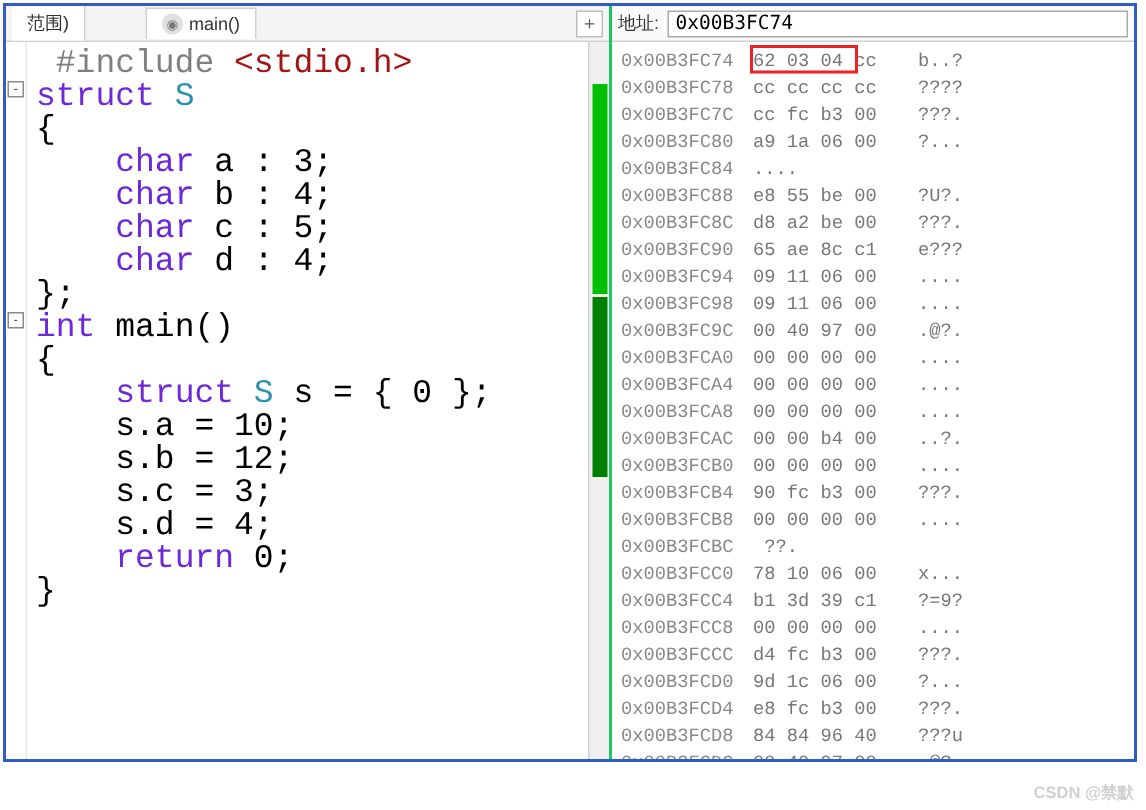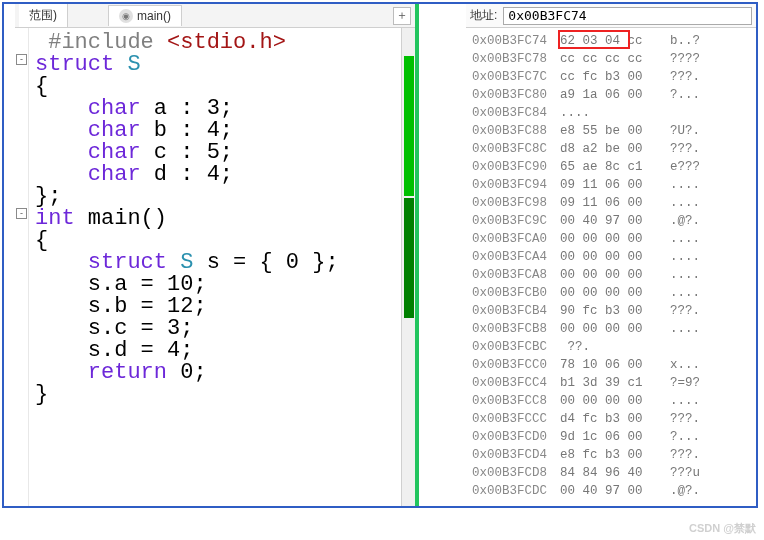--- a/index.html
+++ b/index.html
@@ -1,19 +1,19 @@
 <!DOCTYPE html>
 <html><head>
 <meta charset="utf-8">
 <style>
 * { margin: 0; padding: 0; box-sizing: border-box; }
 body { font-family: "Microsoft YaHei", Arial, sans-serif; font-size: 12px; background: #fff; width: 764px; height: 540px; position: relative; }
 .container { display: flex; border: 2px solid #2f5dc4; height: 506px; width: 756px; margin: 2px; }
-.left-panel { width: 404px; display: flex; flex-direction: column; border-right: 4px solid #22c55e; margin-left: 11px; }
-.right-panel { flex: 1; display: flex; flex-direction: column; padding-left: 47px; }
+.left-panel { width: 404px; display: flex; flex-direction: column; border-right: 2px solid #22c55e; }
+.right-panel { flex: 1; display: flex; flex-direction: column; }
 .tab-bar { height: 24px; background: #f4f4f4; border-bottom: 1px solid #cfcfcf; display: flex; align-items: center; }
 .tab { padding: 3px 10px; font-size: 12px; color: #333; }
 .tab-l { border-right: 1px solid #cfcfcf; background: #fff; margin-left: 4px; }
 .tab-sep { width: 40px; }
 .tab-main { background: #fff; border: 1px solid #cfcfcf; border-bottom: none; display: flex; align-items: center; gap: 4px; }
 .pin { width: 14px; height: 14px; background: #e0e0e0; border-radius: 50%; display: flex; align-items: center; justify-content: center; font-size: 9px; color: #777; }
 .plus-btn { width: 18px; height: 18px; margin-left: auto; margin-right: 4px; border: 1px solid #bcbcbc; background: #fff; display: flex; align-items: center; justify-content: center; color: #555; cursor: pointer; }
 .code-area { flex: 1; display: flex; overflow: hidden; background: #fff; position: relative; }
 .fold-gutter { width: 14px; background: #fff; border-right: 1px solid #e8e8e8; padding-top: 4px; }
 .fold-box { width: 11px; height: 11px; border: 1px solid #8a8a8a; margin: 0 auto 0 auto; font-size: 9px; line-height: 9px; text-align: center; color: #555; cursor: pointer; }
@@ -98,20 +98,21 @@
         <div class="mem-row"><span class="mem-addr">0x00B3FC84</span><span class="mem-ascii">....</span></div>
         <div class="mem-row"><span class="mem-addr">0x00B3FC88</span><span class="mem-hex">e8 55 be 00</span><span class="mem-ascii">?U?.</span></div>
         <div class="mem-row"><span class="mem-addr">0x00B3FC8C</span><span class="mem-hex">d8 a2 be 00</span><span class="mem-ascii">???.</span></div>
         <div class="mem-row"><span class="mem-addr">0x00B3FC90</span><span class="mem-hex">65 ae 8c c1</span><span class="mem-ascii">e???</span></div>
         <div class="mem-row"><span class="mem-addr">0x00B3FC94</span><span class="mem-hex">09 11 06 00</span><span class="mem-ascii">....</span></div>
         <div class="mem-row"><span class="mem-addr">0x00B3FC98</span><span class="mem-hex">09 11 06 00</span><span class="mem-ascii">....</span></div>
         <div class="mem-row"><span class="mem-addr">0x00B3FC9C</span><span class="mem-hex">00 40 97 00</span><span class="mem-ascii">.@?.</span></div>
         <div class="mem-row"><span class="mem-addr">0x00B3FCA0</span><span class="mem-hex">00 00 00 00</span><span class="mem-ascii">....</span></div>
         <div class="mem-row"><span class="mem-addr">0x00B3FCA4</span><span class="mem-hex">00 00 00 00</span><span class="mem-ascii">....</span></div>
         <div class="mem-row"><span class="mem-addr">0x00B3FCA8</span><span class="mem-hex">00 00 00 00</span><span class="mem-ascii">....</span></div>
+        <div class="mem-row"><span class="mem-addr">0x00B3FCAC</span><span class="mem-hex">00 00 b4 00</span><span class="mem-ascii">..?.</span></div>
         <div class="mem-row"><span class="mem-addr">0x00B3FCB0</span><span class="mem-hex">00 00 00 00</span><span class="mem-ascii">....</span></div>
         <div class="mem-row"><span class="mem-addr">0x00B3FCB4</span><span class="mem-hex">90 fc b3 00</span><span class="mem-ascii">???.</span></div>
         <div class="mem-row"><span class="mem-addr">0x00B3FCB8</span><span class="mem-hex">00 00 00 00</span><span class="mem-ascii">....</span></div>
         <div class="mem-row"><span class="mem-addr">0x00B3FCBC</span><span class="mem-ascii"> ??.</span></div>
         <div class="mem-row"><span class="mem-addr">0x00B3FCC0</span><span class="mem-hex">78 10 06 00</span><span class="mem-ascii">x...</span></div>
         <div class="mem-row"><span class="mem-addr">0x00B3FCC4</span><span class="mem-hex">b1 3d 39 c1</span><span class="mem-ascii">?=9?</span></div>
         <div class="mem-row"><span class="mem-addr">0x00B3FCC8</span><span class="mem-hex">00 00 00 00</span><span class="mem-ascii">....</span></div>
         <div class="mem-row"><span class="mem-addr">0x00B3FCCC</span><span class="mem-hex">d4 fc b3 00</span><span class="mem-ascii">???.</span></div>
         <div class="mem-row"><span class="mem-addr">0x00B3FCD0</span><span class="mem-hex">9d 1c 06 00</span><span class="mem-ascii">?...</span></div>
         <div class="mem-row"><span class="mem-addr">0x00B3FCD4</span><span class="mem-hex">e8 fc b3 00</span><span class="mem-ascii">???.</span></div>

